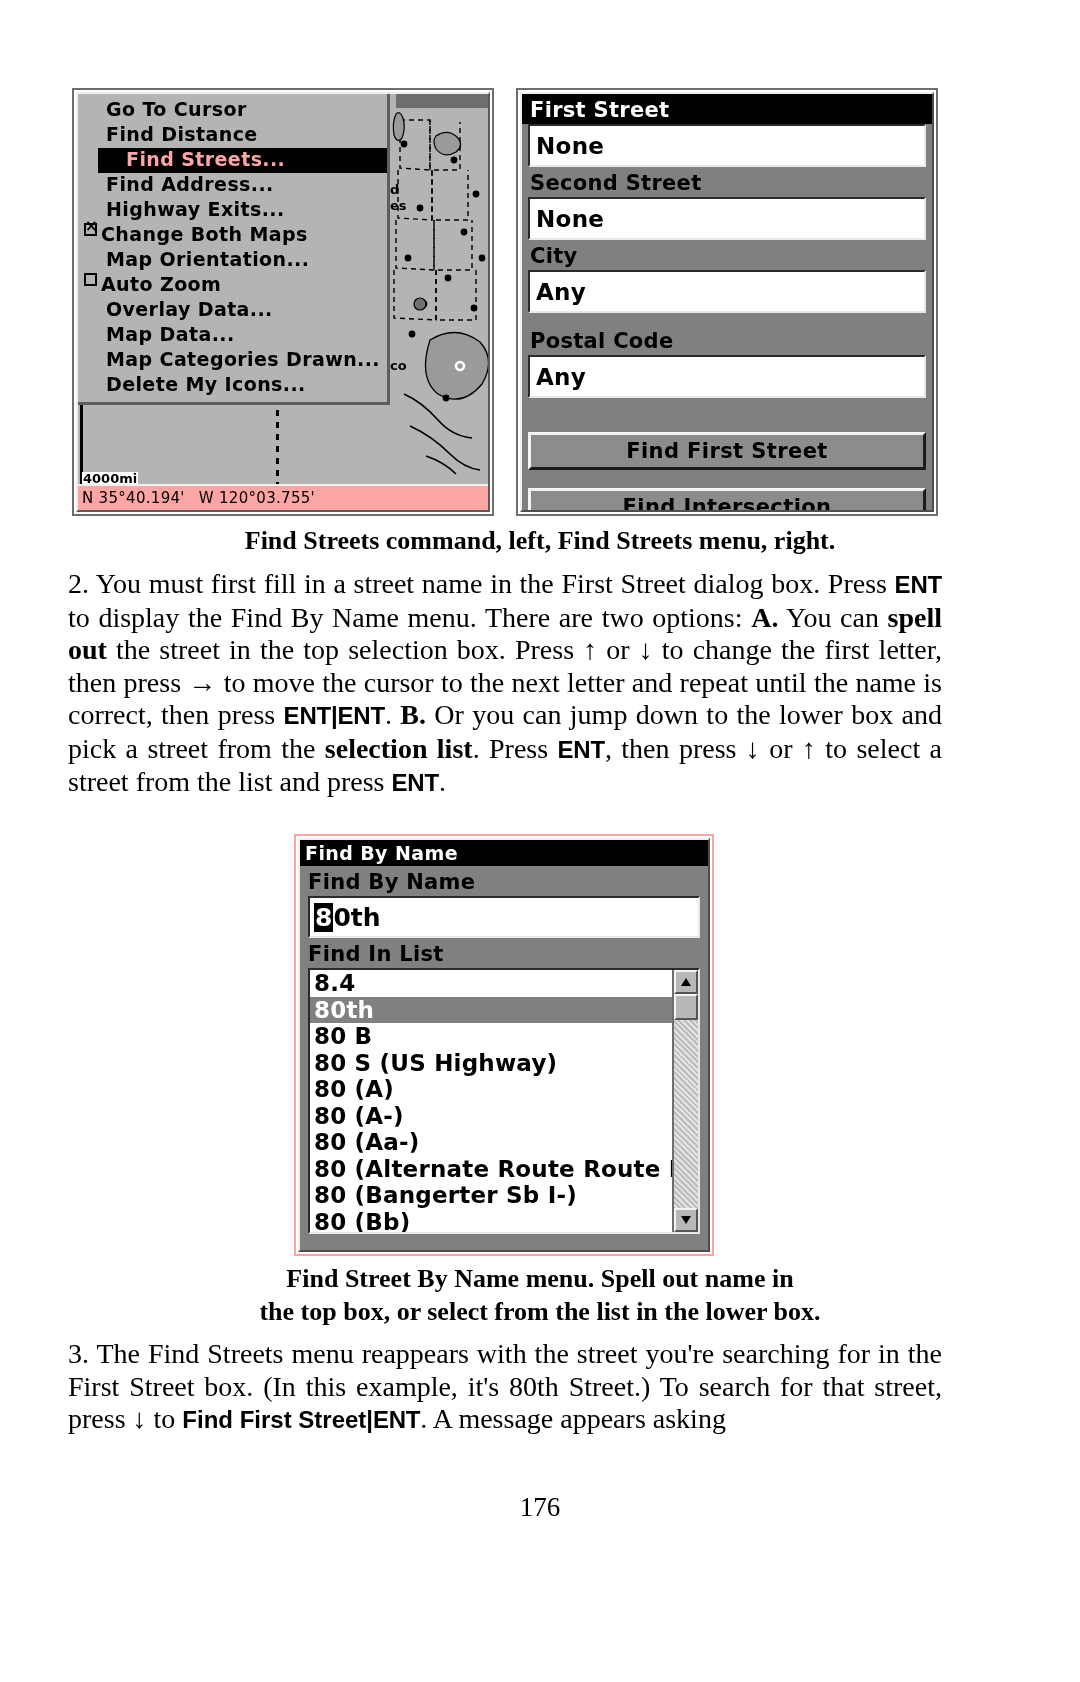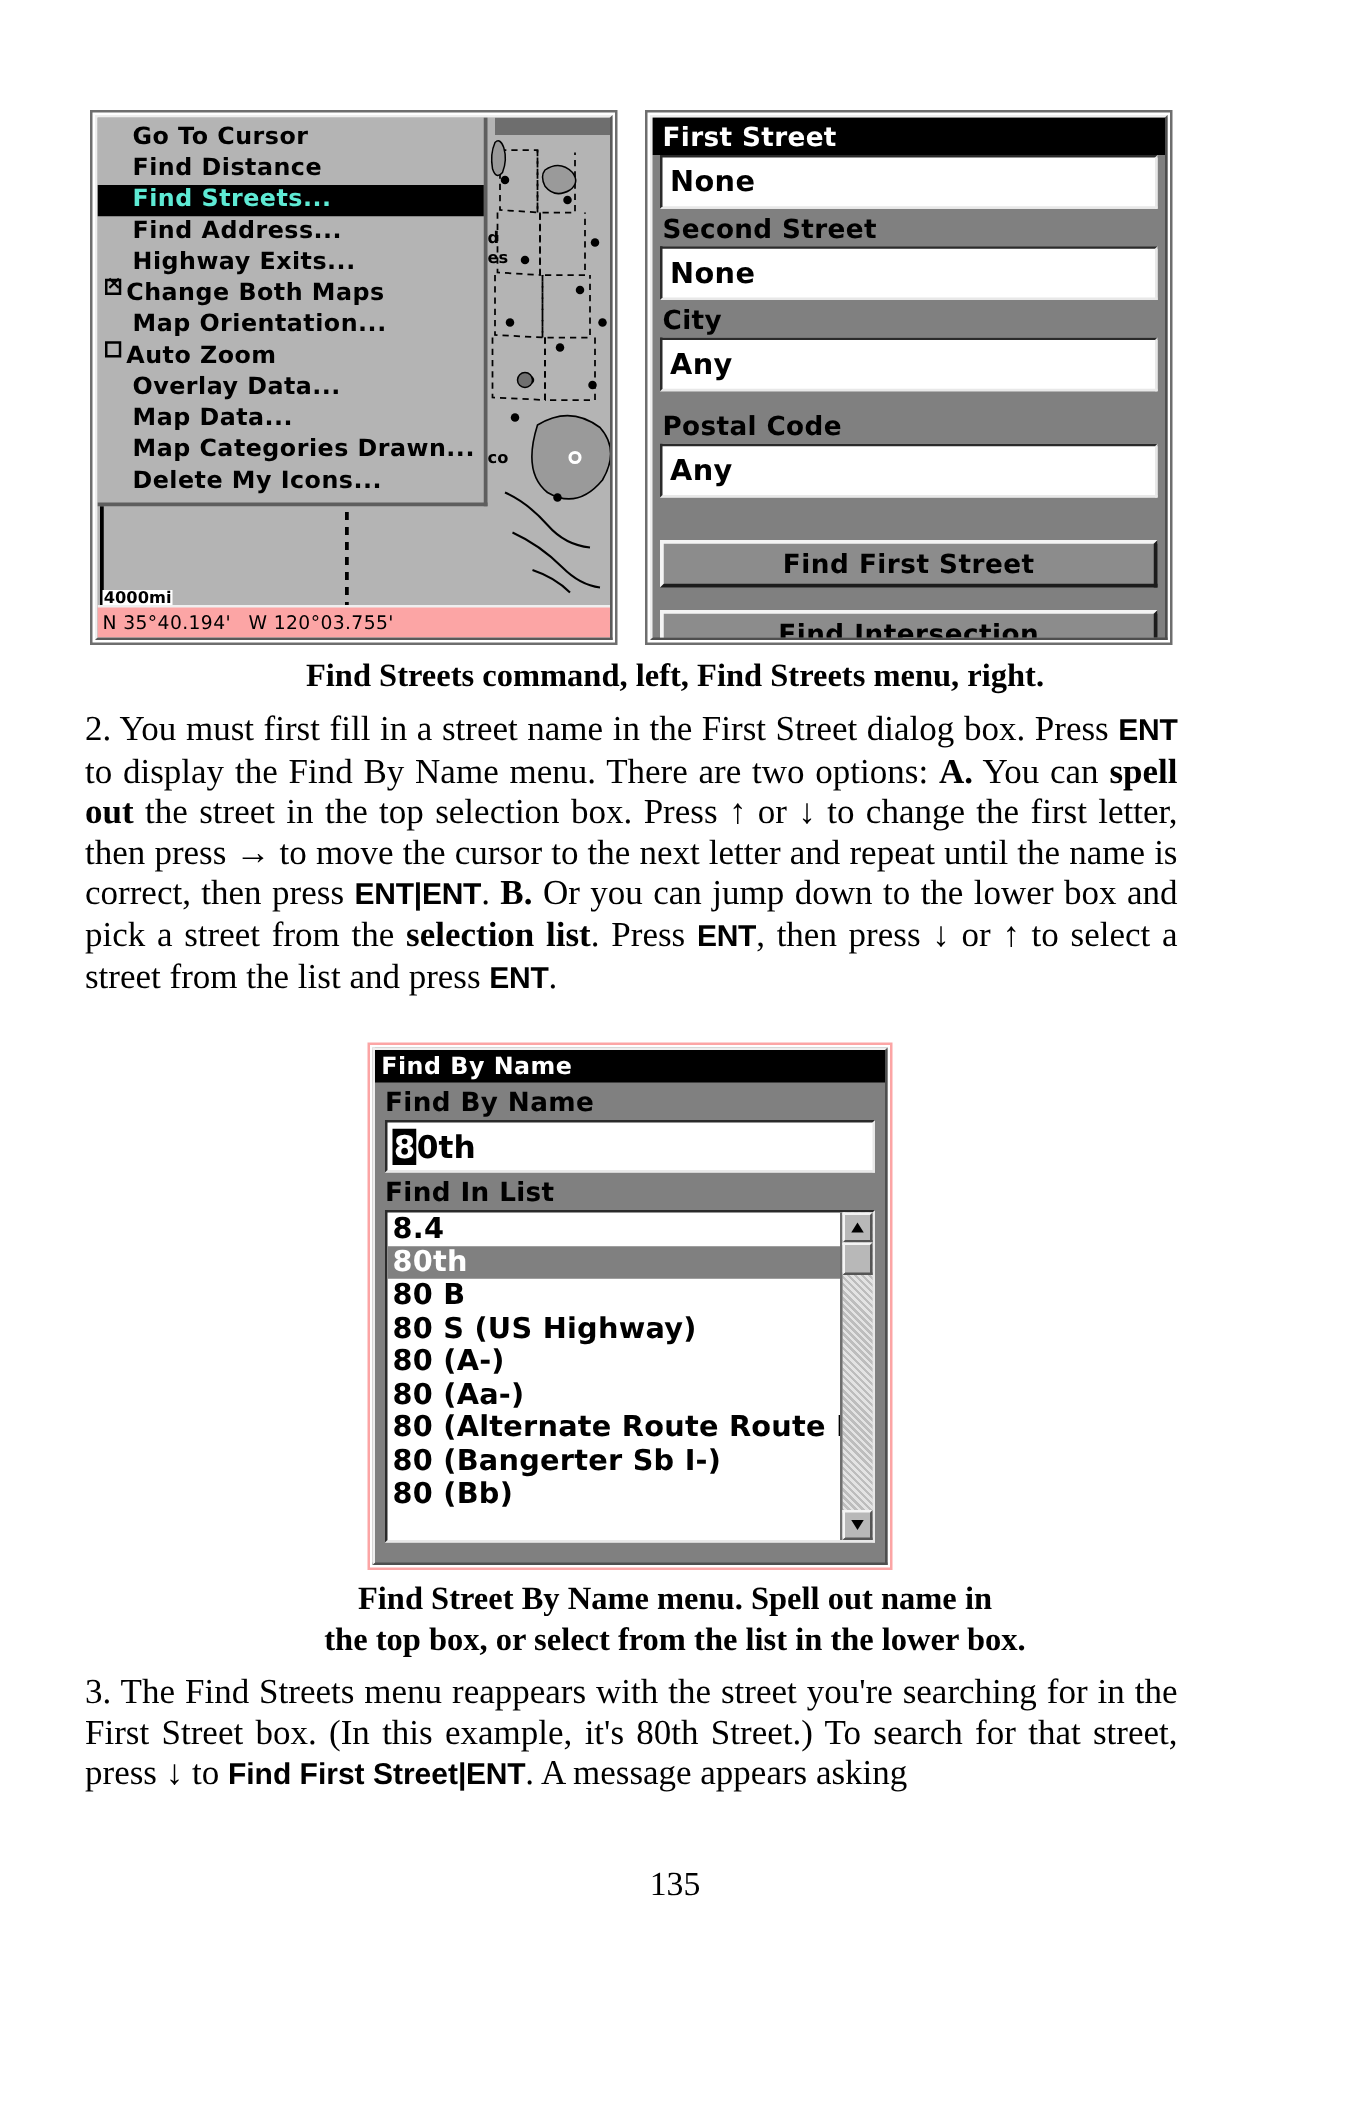--- a/index.html
+++ b/index.html
@@ -78,21 +78,22 @@
     font-family:"DejaVu Sans", sans-serif;
     font-size:19px;
     font-weight:bold;
     letter-spacing:0.4px;
     color:#000;
     white-space:nowrap;
   }
   .menu-item.indent{ padding-left:28px; }
   .menu-item.selected{
     background:#000;
-    color:#5eead4;
+    color:#fca5a5;
+    margin-left:20px;
   }
   .chk{
     width:13px;height:13px;
     border:2px solid #000;
     box-sizing:border-box;
     margin-right:4px;
     display:inline-block;
     position:relative;
     background:#b4b4b4;
     flex:0 0 auto;
@@ -574,20 +575,21 @@
     </div>
 
     <div class="sec-label">Find In List</div>
 
     <div class="listbox">
       <div class="list-items">
         <div class="list-item">8.4</div>
         <div class="list-item sel">80th</div>
         <div class="list-item">80  B</div>
         <div class="list-item">80  S (US Highway)</div>
+        <div class="list-item">80 (A)</div>
         <div class="list-item">80 (A-)</div>
         <div class="list-item">80 (Aa-)</div>
         <div class="list-item">80 (Alternate Route Route Hwy)</div>
         <div class="list-item">80 (Bangerter Sb I-)</div>
         <div class="list-item">80 (Bb)</div>
       </div>
       <div class="scrolltrack">
         <div class="scrollbtn up">
           <svg width="12" height="10" viewBox="0 0 12 10">
               <polygon points="6,1 11,9 1,9" fill="#000"></polygon>
@@ -608,14 +610,14 @@
 <div class="caption" style="top:1262px;">
   <div>Find Street By Name menu. Spell out name in</div>
   <div>the top box, or select from the list in the lower box.</div>
 </div>
 
 <div class="para" style="top:1338px;">
   <span>3. The Find Streets menu reappears with the street you're searching for in the First Street box. (In this example, it's 80th Street.) To search for that street, press ↓ to </span><span class="sc">Find First Street</span><span class="key">|</span><span class="key">ENT</span><span>. A message appears asking</span>
 </div>
 
 <div class="pagenum" style="top:1492px;">
-  <span>135</span>
+  <span>176</span>
 </div>
 
 </body></html>

